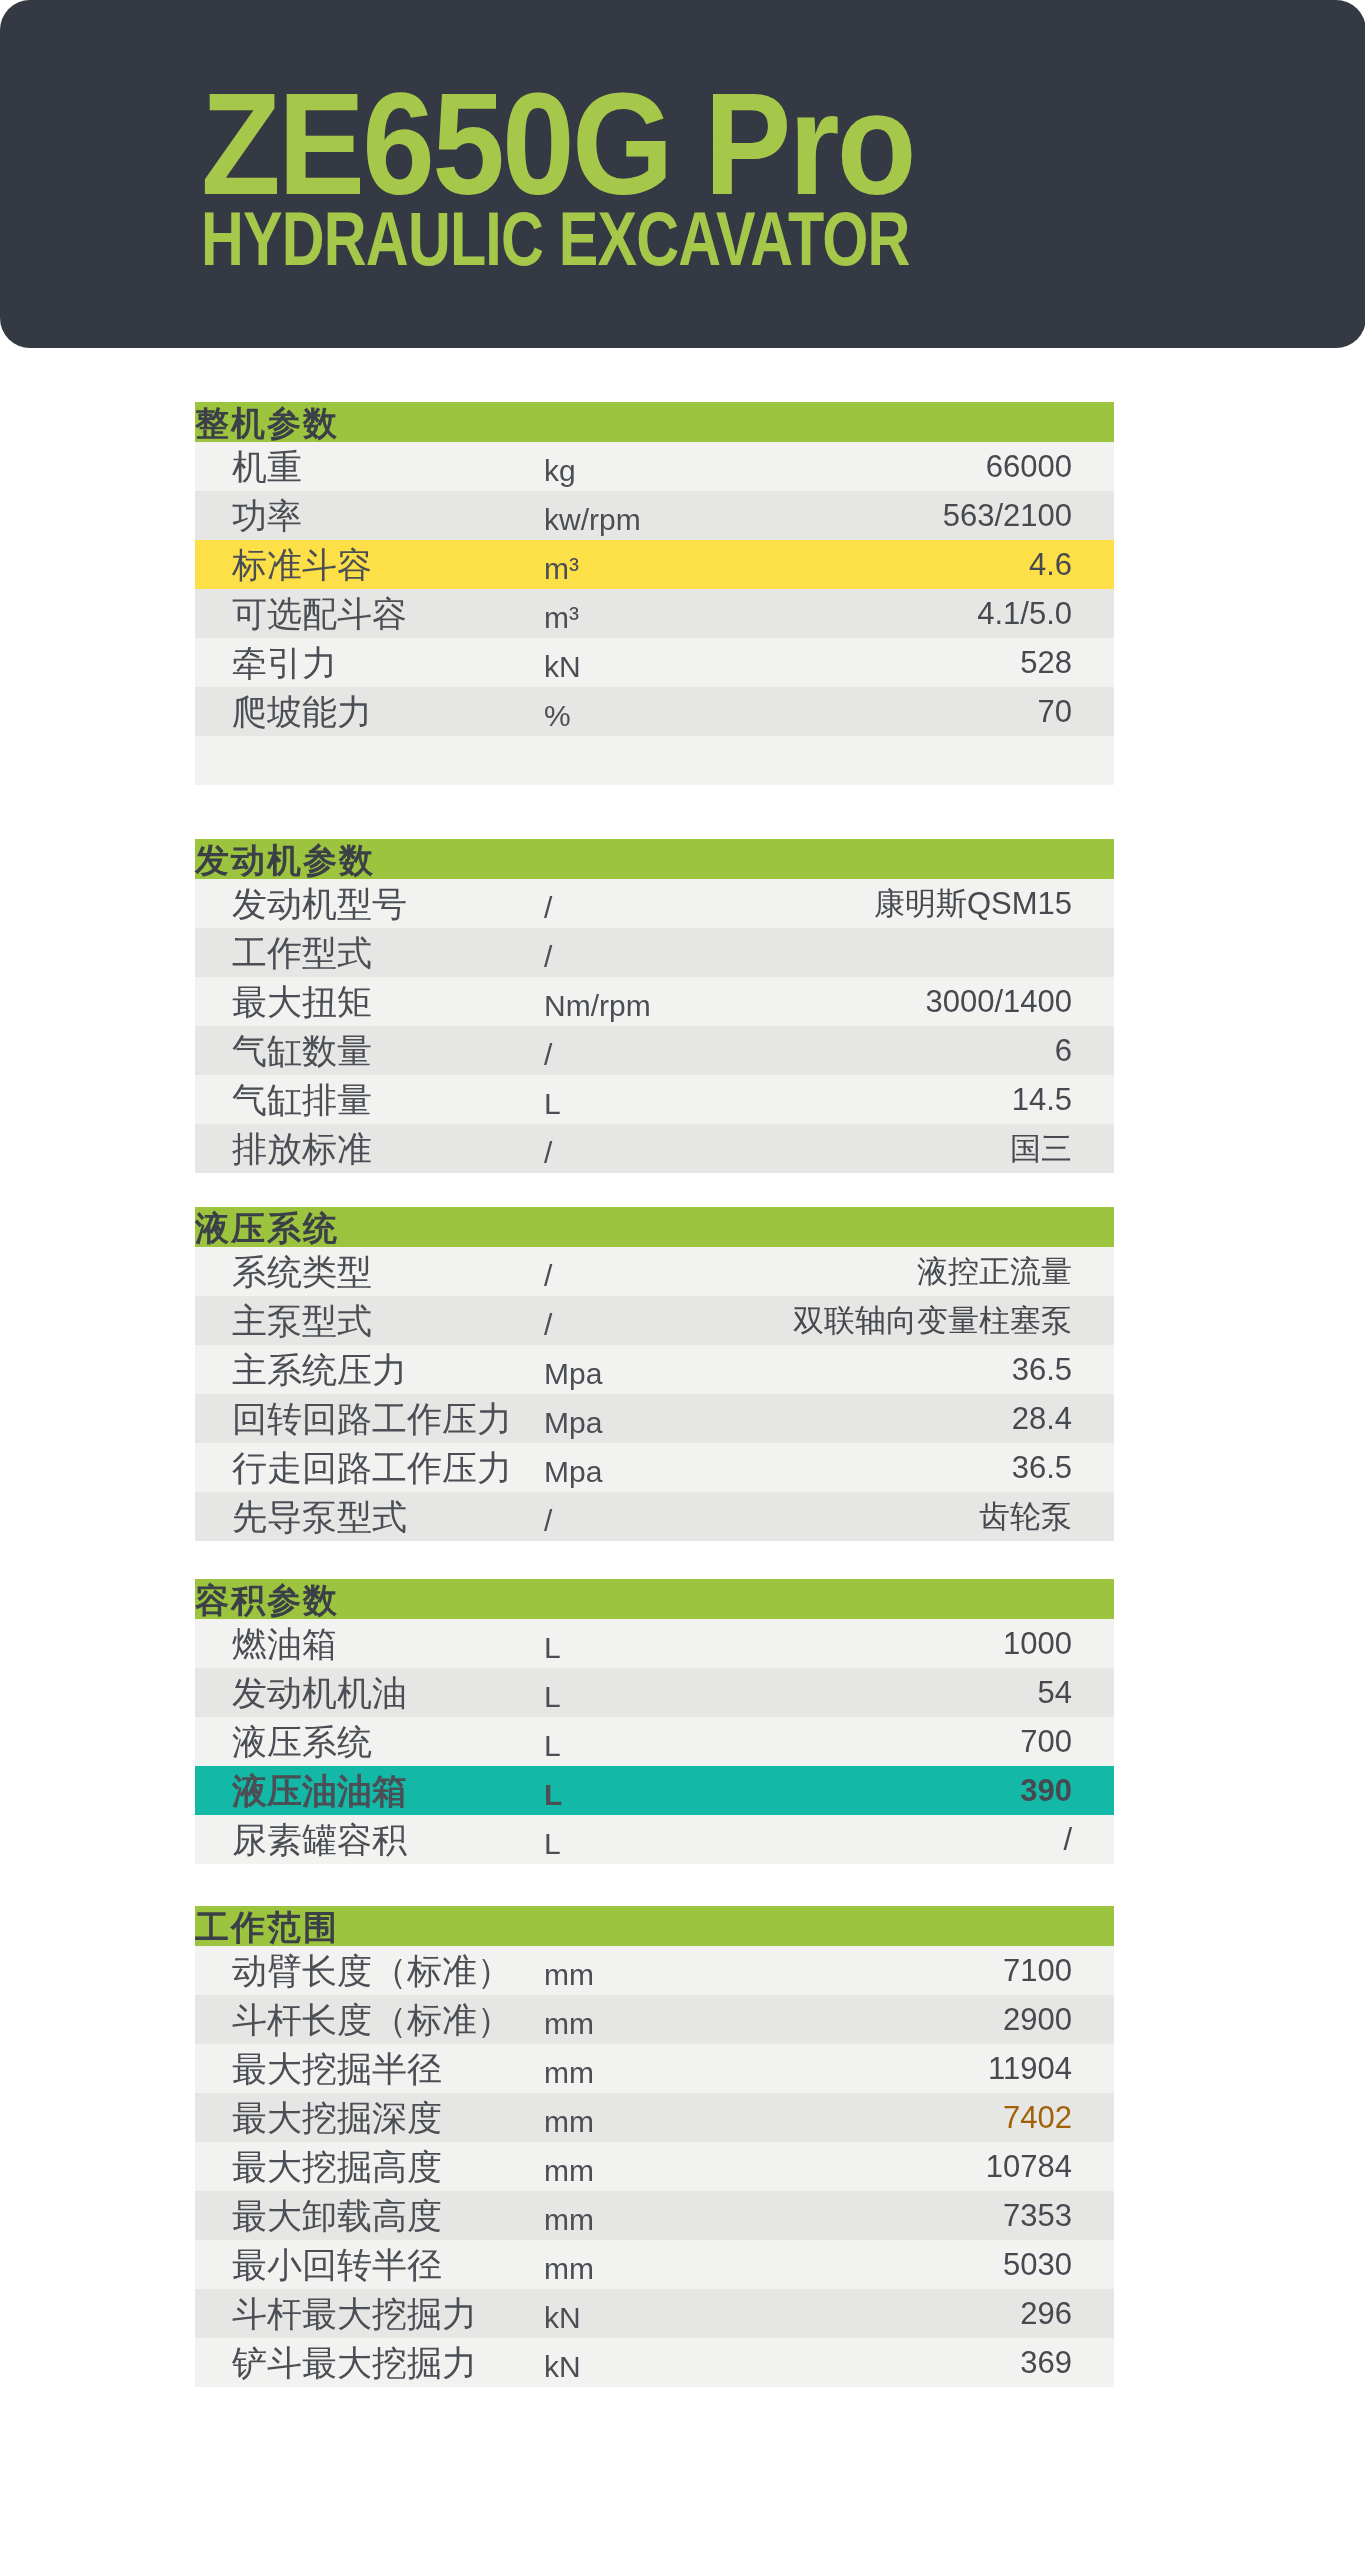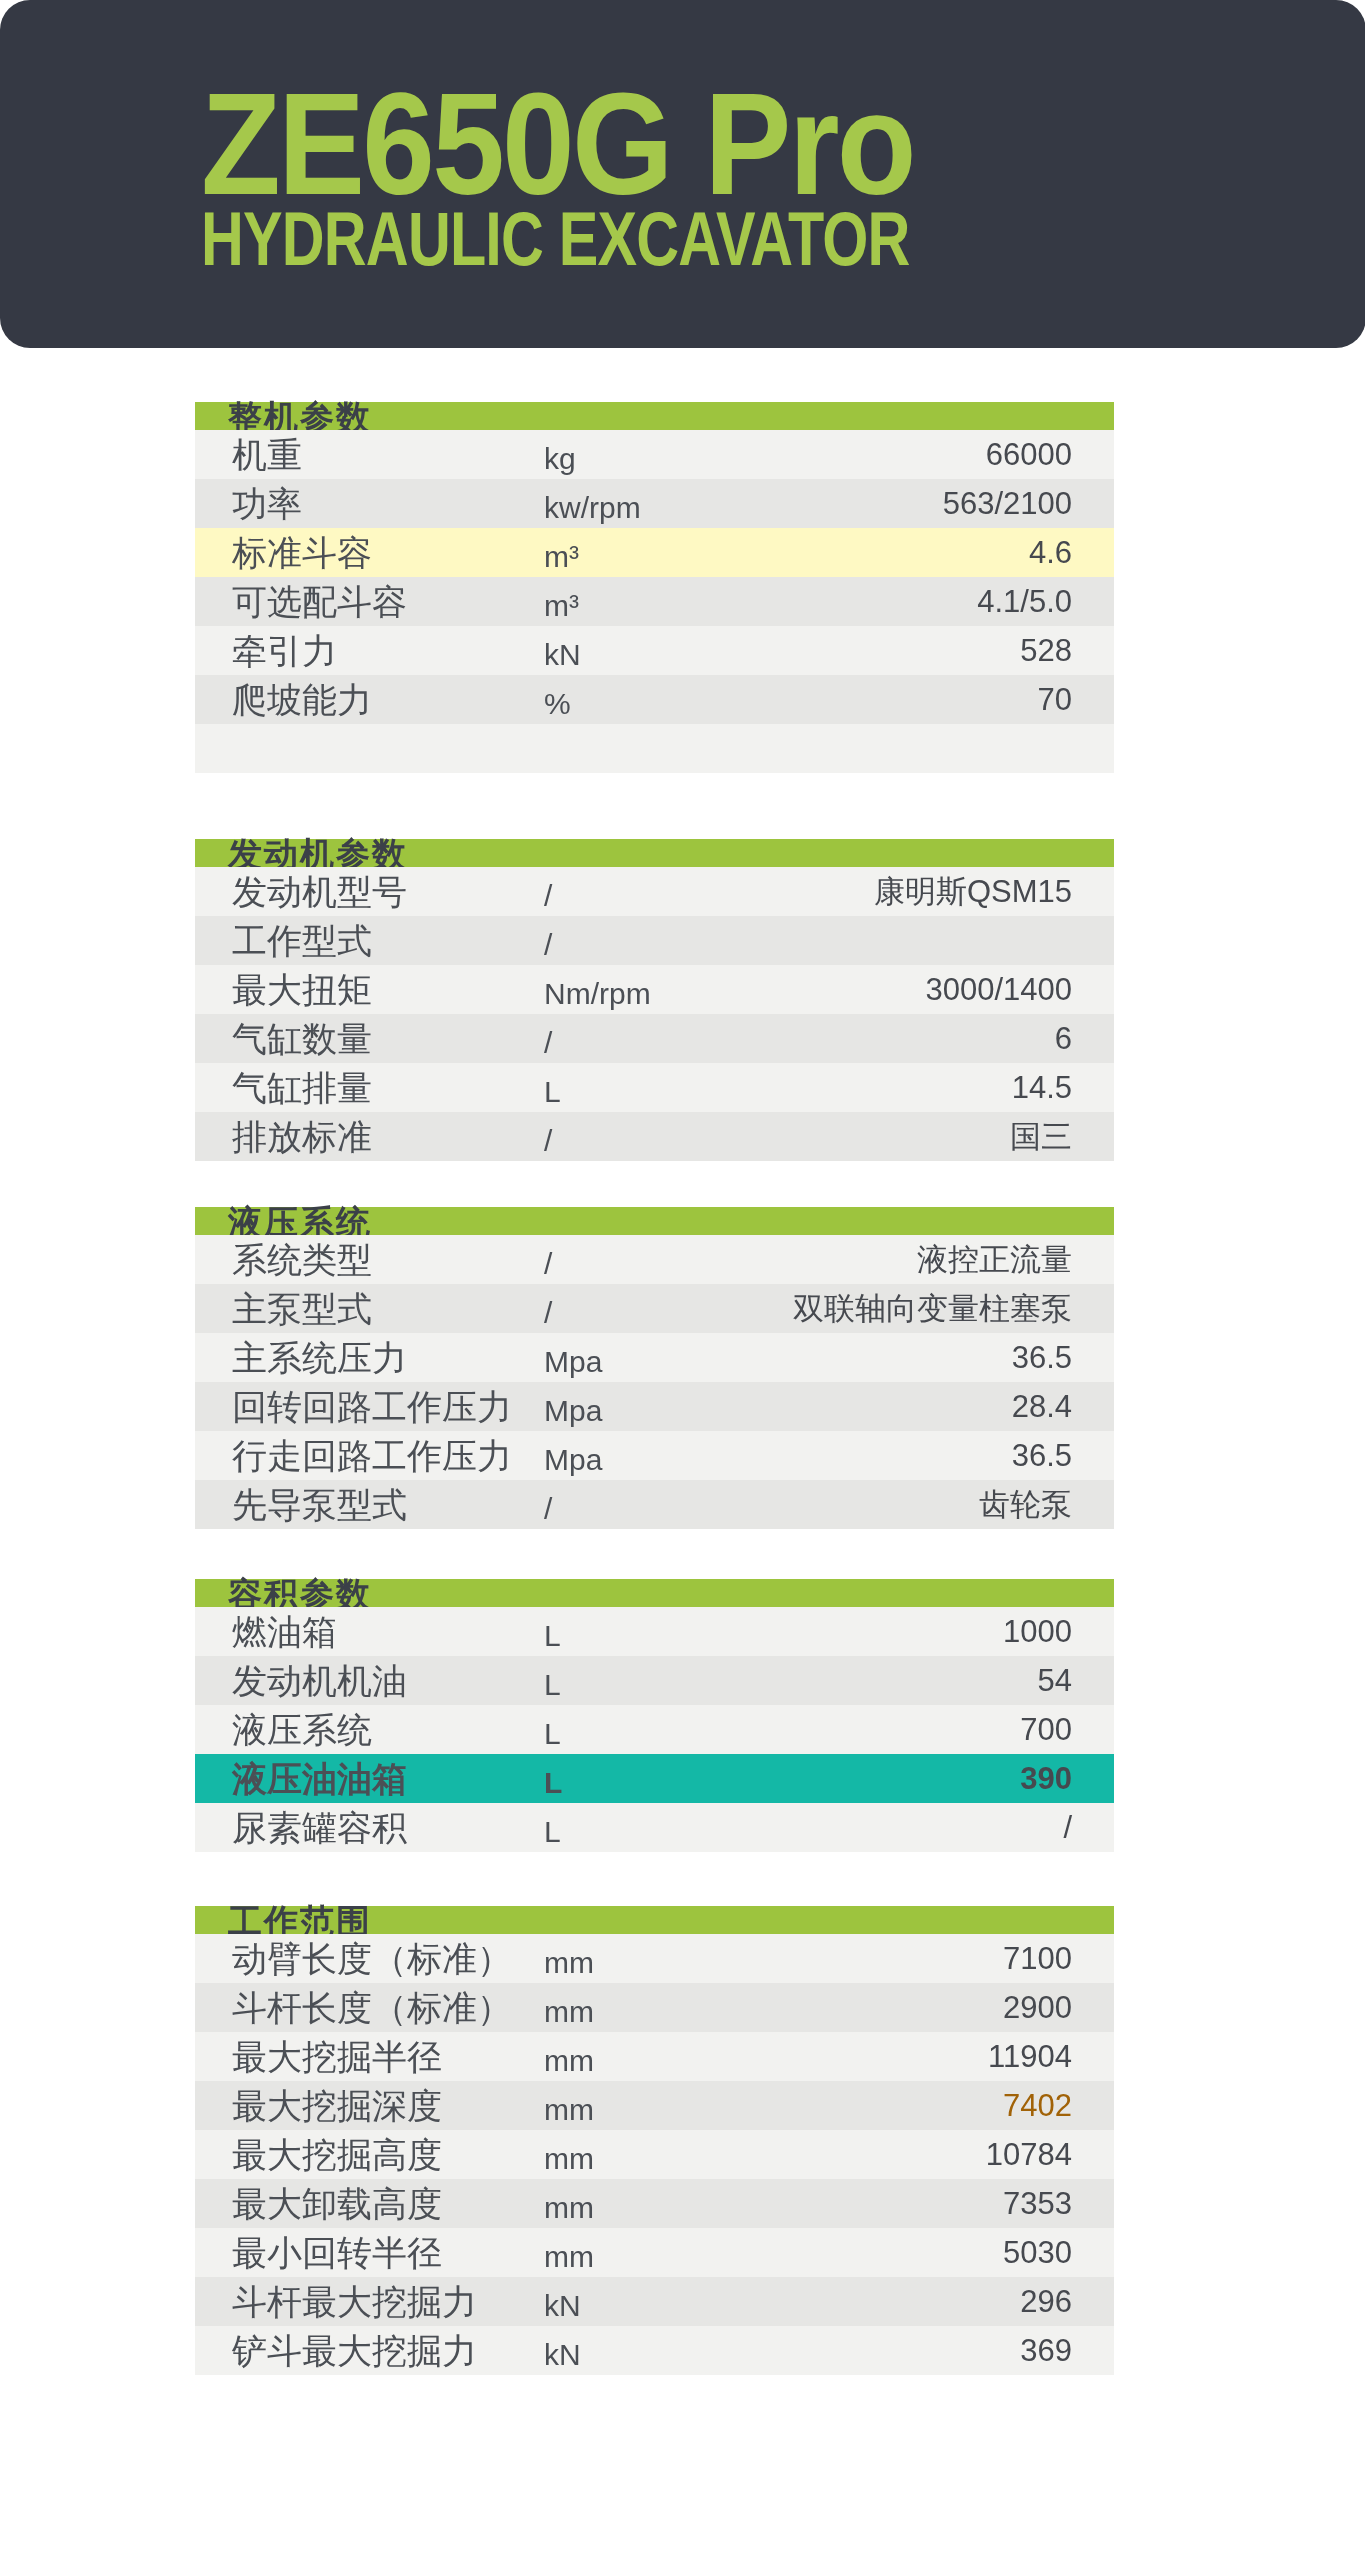--- a/index.html
+++ b/index.html
@@ -19,21 +19,21 @@
   }
   .banner-subtitle{
     position:absolute;left:201px;top:201px;
     font-size:76px;font-weight:900;line-height:1;white-space:nowrap;
     display:inline-block;transform:scaleX(0.78);transform-origin:left top;
     letter-spacing:-1px;
   }
   
   .section{position:absolute;left:195px;width:919px;}
   .bar{
-    height:28px;display:flex;align-items:center;padding-left:33px;
+    height:40px;display:flex;align-items:center;
     box-sizing:border-box;
     text-align:right;
   }
   .bar-title{
     font-size:34px;font-weight:bold;letter-spacing:2px;line-height:1;
     padding-top:2px;
   }
   .row{height:49px;position:relative;}
   .row-label{
     position:absolute;left:37px;top:0;line-height:49px;
@@ -65,21 +65,21 @@
         <div class="row" style="background: rgb(242, 242, 240);">
     <span class="row-label" style="color: rgb(75, 79, 85);">机重</span>
     <span class="row-unit" style="color: rgb(75, 79, 85);">kg</span>
     <span class="row-value" style="color: rgb(70, 73, 79);">66000</span>
   </div>
         <div class="row" style="background: rgb(230, 230, 228);">
     <span class="row-label" style="color: rgb(75, 79, 85);">功率</span>
     <span class="row-unit" style="color: rgb(75, 79, 85);">kw/rpm</span>
     <span class="row-value" style="color: rgb(70, 73, 79);">563/2100</span>
   </div>
-        <div class="row" style="background: #fef9c3; text-align: right;">
+        <div class="row" style="background: #fde047; text-align: right;">
     <span class="row-label" style="color: rgb(75, 79, 85);">标准斗容</span>
     <span class="row-unit" style="color: rgb(75, 79, 85);">m³</span>
     <span class="row-value" style="color: rgb(70, 73, 79);">4.6</span>
   </div>
         <div class="row" style="background: rgb(230, 230, 228);">
     <span class="row-label" style="color: rgb(75, 79, 85);">可选配斗容</span>
     <span class="row-unit" style="color: rgb(75, 79, 85);">m³</span>
     <span class="row-value" style="color: rgb(70, 73, 79);">4.1/5.0</span>
   </div>
         <div class="row" style="background: rgb(242, 242, 240);">

